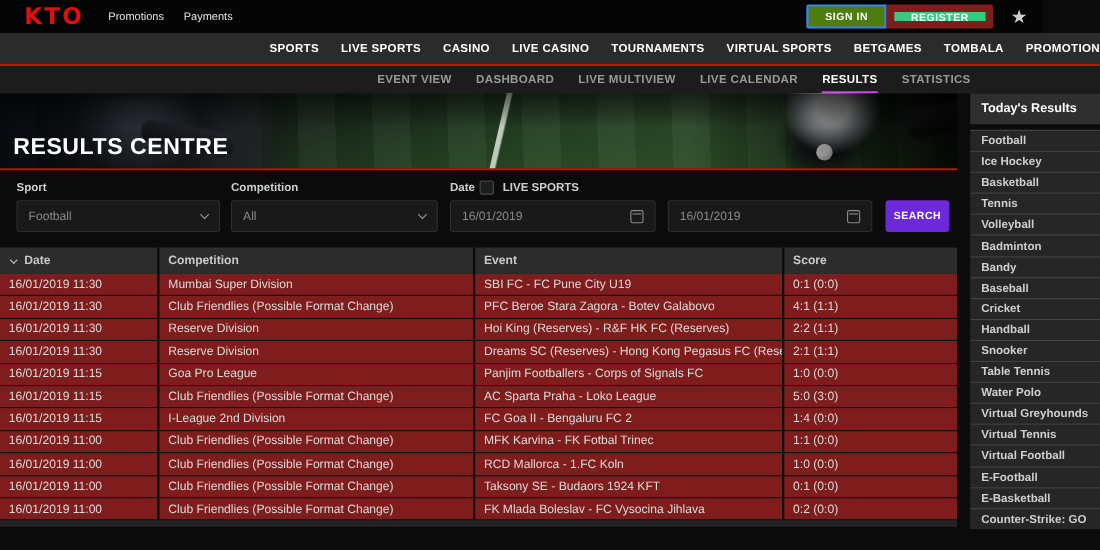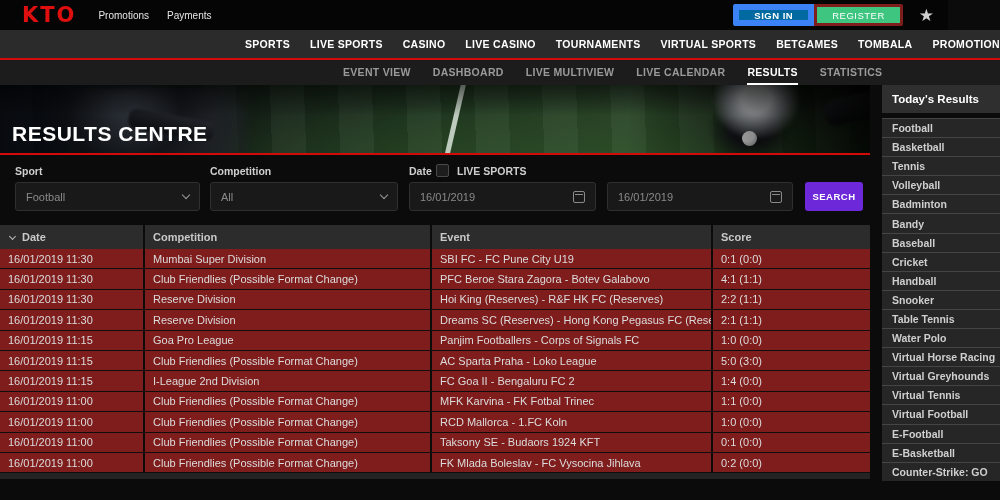--- a/index.html
+++ b/index.html
@@ -8,42 +8,42 @@
   .page { position:relative; width:1000px; height:500px; background:#0b0b0b; }
 
   
   .topbar { position:absolute; left:0; top:0; width:948px; height:30px; background:#050505;
             display:flex; align-items:center; }
   .logo { color:#e00f0f; font-weight:900; font-size:21px; letter-spacing:2px; margin-left:22px;
           font-family:"DejaVu Sans", sans-serif; }
   .top-links { display:flex; gap:18px; margin-left:22px; }
   .top-link { color:#e6e6e6; font-size:10px; cursor:pointer; }
   .top-right { margin-left:auto; display:flex; align-items:center; margin-right:14px; }
-  .btn-signin { height:22px; padding:0 15px; background:#0369a1; border:6px solid #3b82f6;
+  .btn-signin { height:22px; padding:0 15px; background:#4d7c0f; border:2px solid #3b82f6;
                 color:#fff; font-size:9.5px; font-weight:bold; letter-spacing:.5px;
                 border-radius:2px 0 0 2px; cursor:pointer; font-family:inherit; }
-  .btn-register { height:22px; padding:0 15px; background:#3ec57f; border:3px solid #7f1d1d;
-                  color:#fff; font-size:9.5px; font-weight:normal; letter-spacing:.5px;
+  .btn-register { height:22px; padding:0 15px; background:#3ec57f; border:7px solid #7f1d1d;
+                  color:#fff; font-size:9.5px; font-weight:bold; letter-spacing:.5px;
                   border-radius:0 2px 2px 0; cursor:pointer; font-family:inherit; }
   .star { color:#cfcfcf; font-size:17px; margin-left:16px; cursor:pointer; }
 
   
   .mainnav { position:absolute; left:0; top:30px; width:1000px; height:28px; background:#2b2b2b;
              display:flex; align-items:center; gap:20px; padding-left:245px; }
   .mn-item { color:#fff; font-size:10.5px; font-weight:bold; letter-spacing:.3px;
              white-space:nowrap; cursor:pointer; }
   .redline { position:absolute; left:0; top:58px; width:1000px; height:2px; background:#d40a0a; }
 
   
   .subnav { position:absolute; left:0; top:60px; width:1000px; height:25px; background:#1c1c1c;
             display:flex; align-items:stretch; gap:22px; padding-left:343px; }
   .sn-item { color:#9a9a9a; font-size:10.5px; font-weight:bold; letter-spacing:.3px;
              display:flex; align-items:center; white-space:nowrap; cursor:pointer;
              border-bottom:2px solid transparent; }
-  .sn-item.active { color:#fff; border-bottom:2px solid #ffffff;text-align:right; }
+  .sn-item.active { color:#fff; border-bottom:2px solid #d946ef;text-align:right; }
 
   
   .left { position:absolute; left:0; top:85px; width:870px; height:415px; background:#0b0b0b; }
 
   
   .hero { position:relative; width:870px; height:70px; overflow:hidden;
           border-bottom:2px solid #d40a0a;
           background:
             radial-gradient(ellipse at 78% 115%, rgba(46,82,40,.95), transparent 62%),
             linear-gradient(96deg,#0e141c 0%,#121b14 22%,#1f3620 52%,#2a4329 72%,#0b110b 100%); }
@@ -276,32 +276,32 @@
         <div class="cell c-score">0:2 (0:0)</div>
       </div>
       <div class="trow partial-row"></div>
     </div>
   </div>
 
   <aside class="sidebar">
     <div class="side-title">Today's Results</div>
     <div class="side-list">
       <div class="side-item">Football</div>
+      <div class="side-item">Ice Hockey</div>
       <div class="side-item">Basketball</div>
       <div class="side-item">Tennis</div>
       <div class="side-item">Volleyball</div>
       <div class="side-item">Badminton</div>
       <div class="side-item">Bandy</div>
       <div class="side-item">Baseball</div>
       <div class="side-item">Cricket</div>
       <div class="side-item">Handball</div>
       <div class="side-item">Snooker</div>
       <div class="side-item">Table Tennis</div>
       <div class="side-item">Water Polo</div>
-      <div class="side-item">Virtual Horse Racing</div>
       <div class="side-item">Virtual Greyhounds</div>
       <div class="side-item">Virtual Tennis</div>
       <div class="side-item">Virtual Football</div>
       <div class="side-item">E-Football</div>
       <div class="side-item">E-Basketball</div>
       <div class="side-item">Counter-Strike: GO</div>
     </div>
   </aside>
 
 </div>

